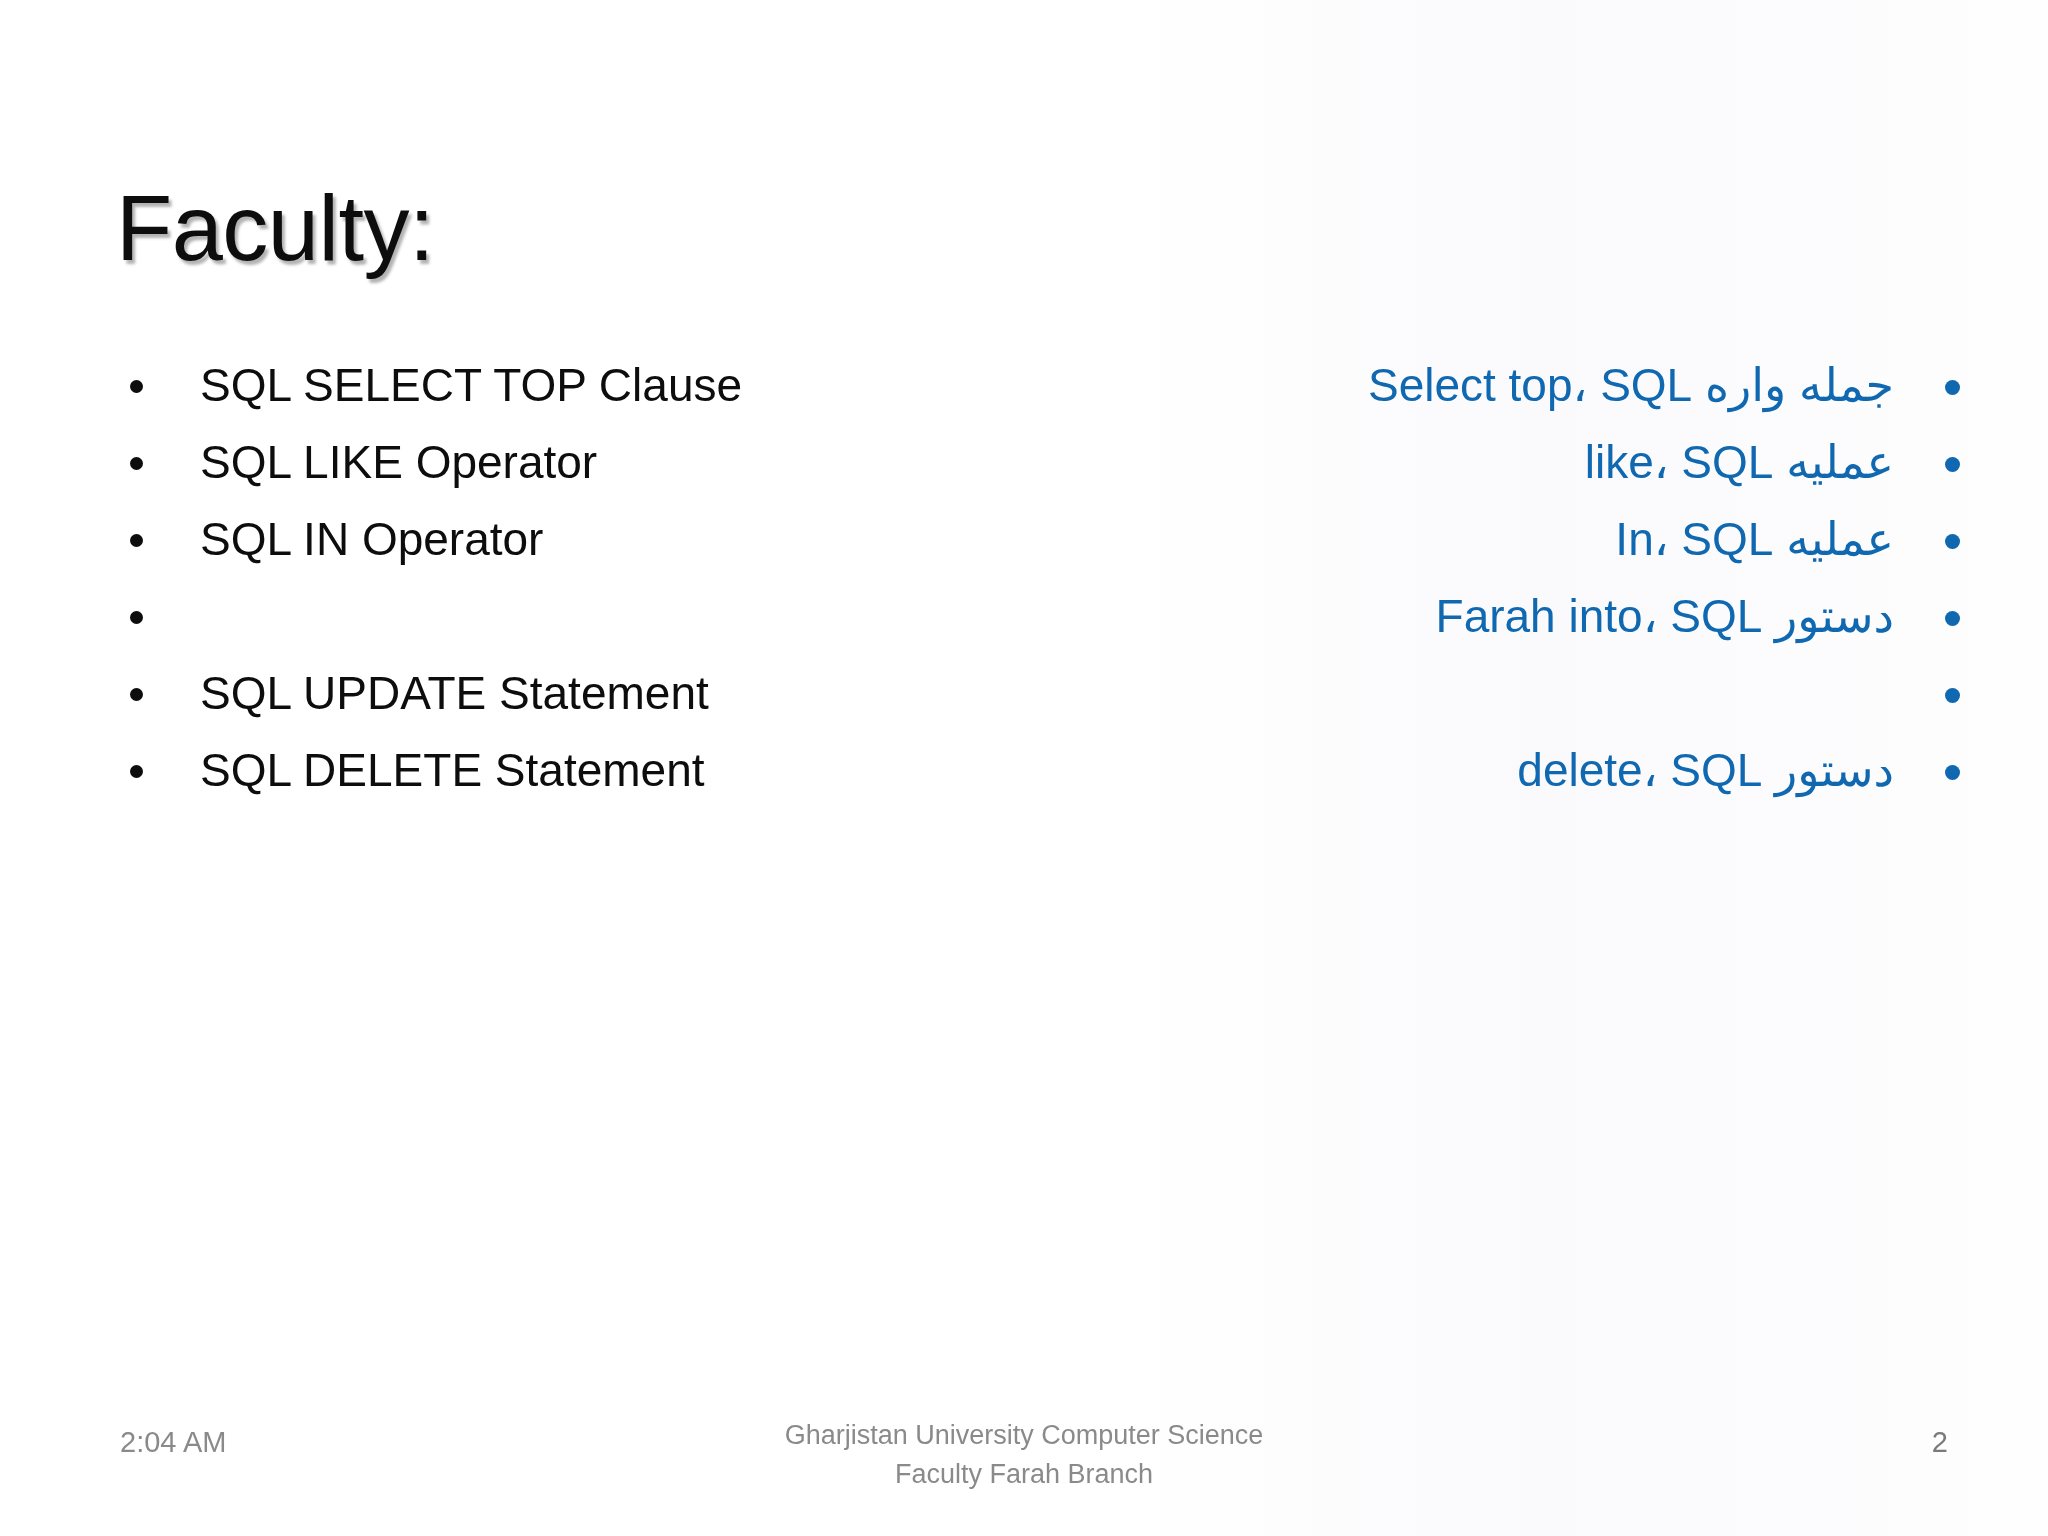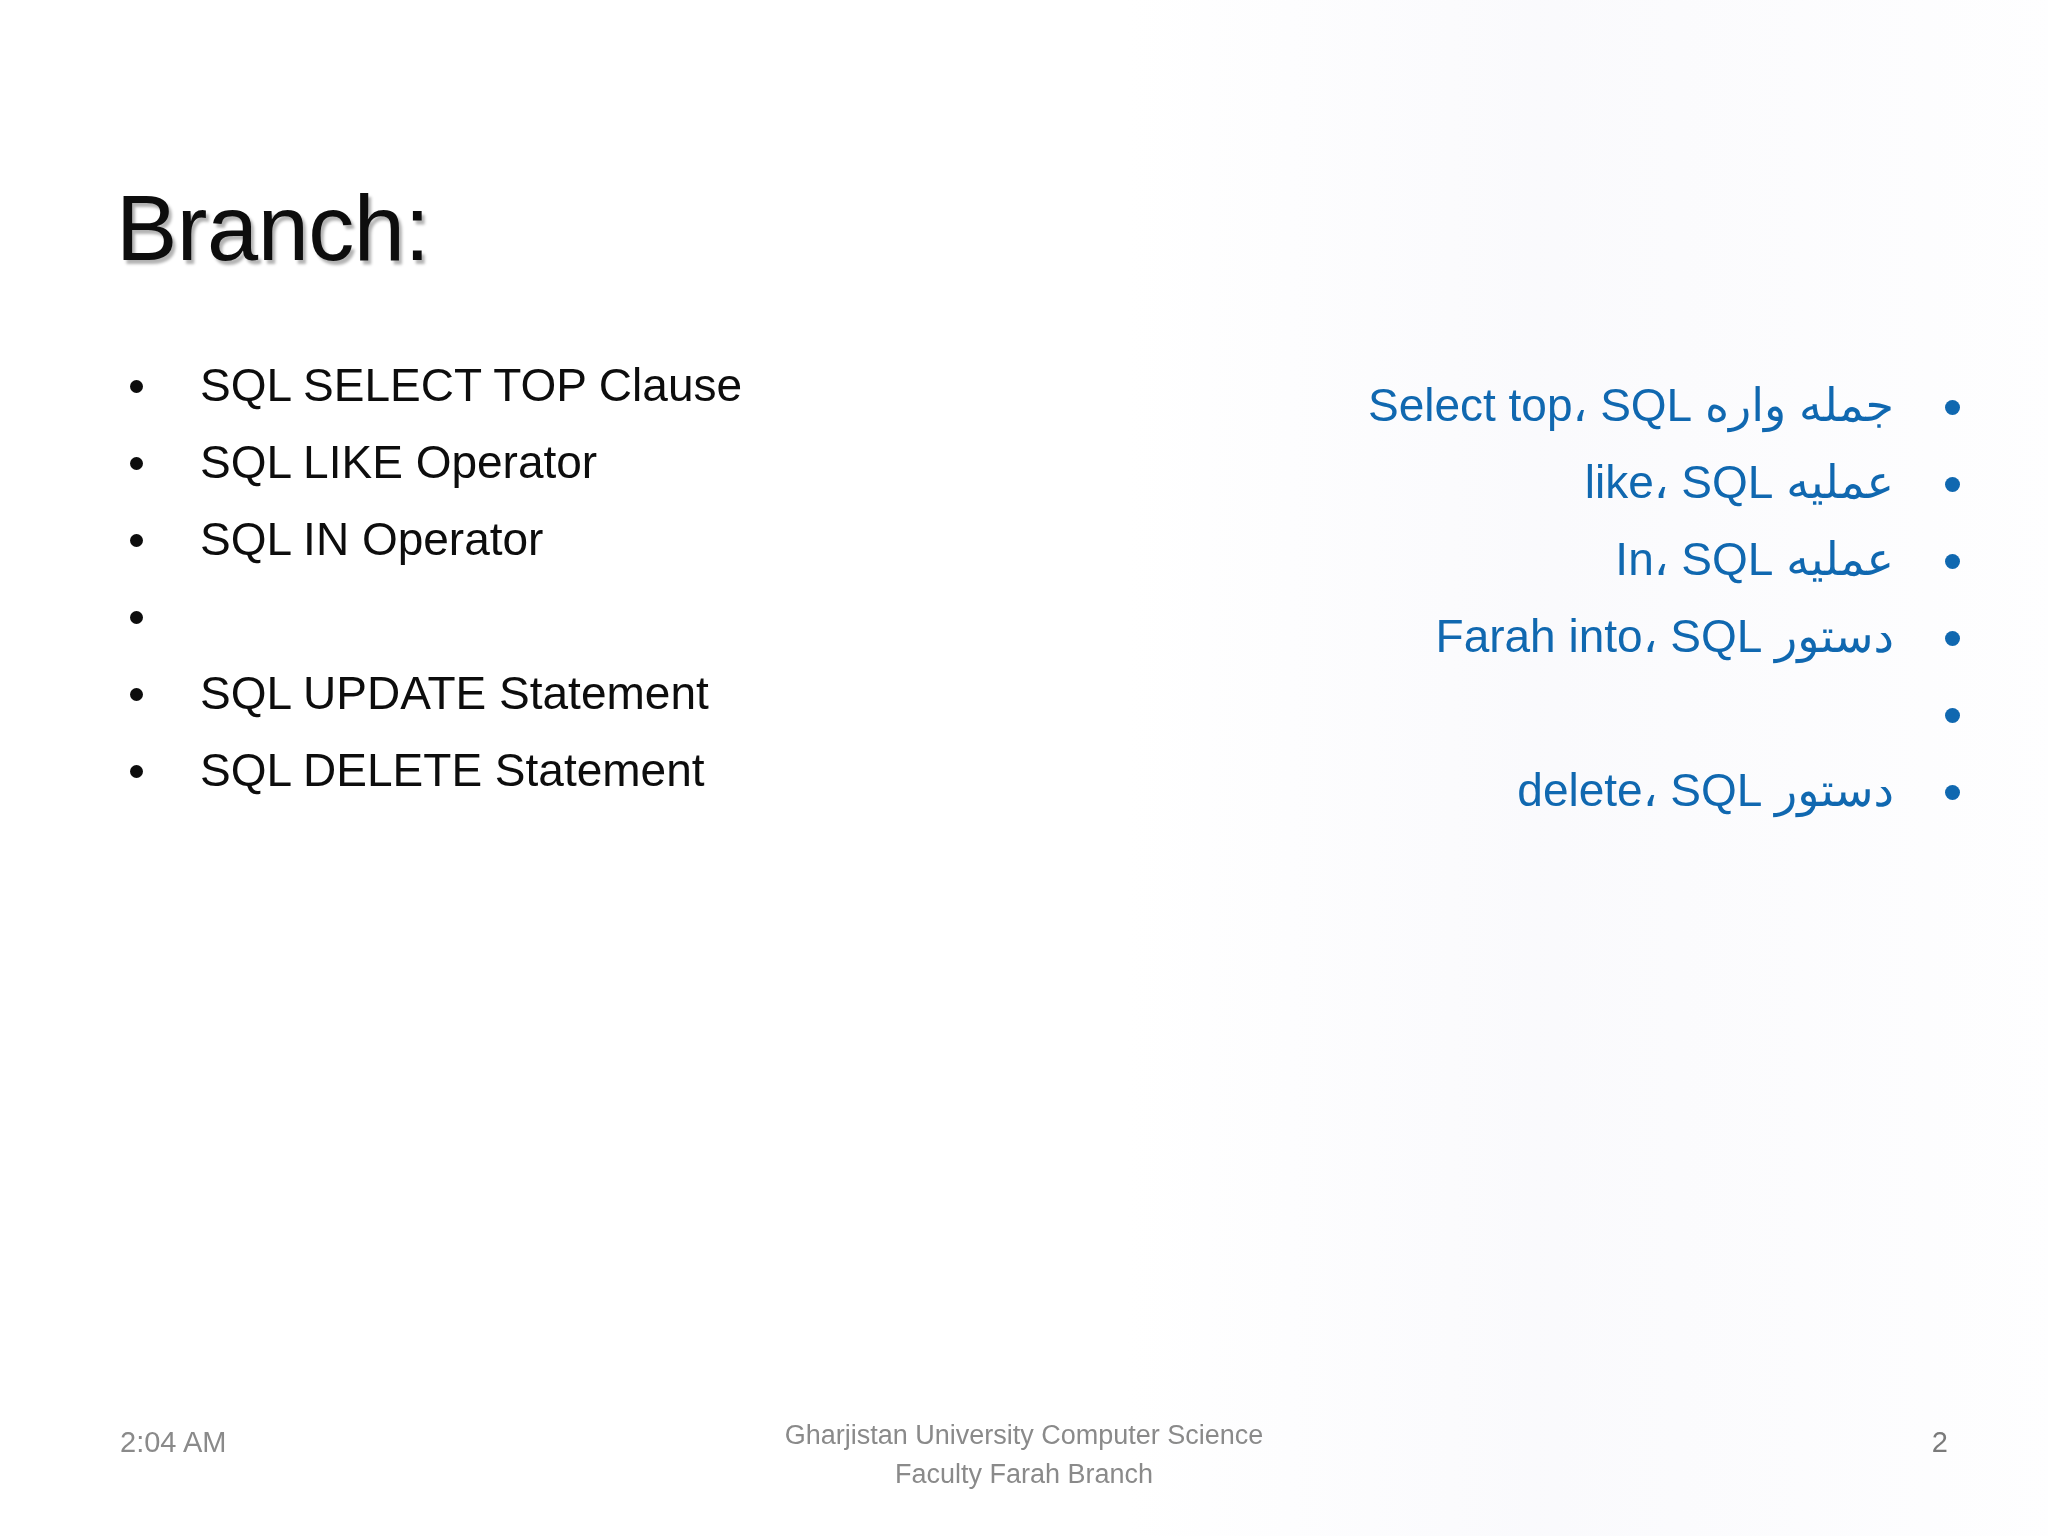--- a/index.html
+++ b/index.html
@@ -99,21 +99,20 @@
     position: relative;
     font-size: 46px;
     line-height: 1.0;
     color: #1068B0;
     padding-right: 80px;
     margin-bottom: 29px;
     white-space: nowrap;
     height: 48px;
     direction: rtl;
     unicode-bidi: isolate;
-    margin-top: 20px;
   }
   .col-rtl li .bullet {
     position: absolute;
     right: 14px;
     top: 18px;
     width: 15px;
     height: 15px;
     border-radius: 50%;
     background: #1068B0;
   }
@@ -161,21 +160,21 @@
     white-space: nowrap;
   }
 </style>
 </head>
 <body>
 
 <div class="slide">
 
   <div class="bg-wash"></div>
 
-  <h1 class="title">Branch:</h1>
+  <h1 class="title">Faculty:</h1>
 
   <div class="body">
 
     <div class="col col-en">
       <ul class="list">
         <li>
           <span class="bullet"></span>
           <span class="txt">SQL SELECT TOP Clause</span>
         </li>
         <li>

